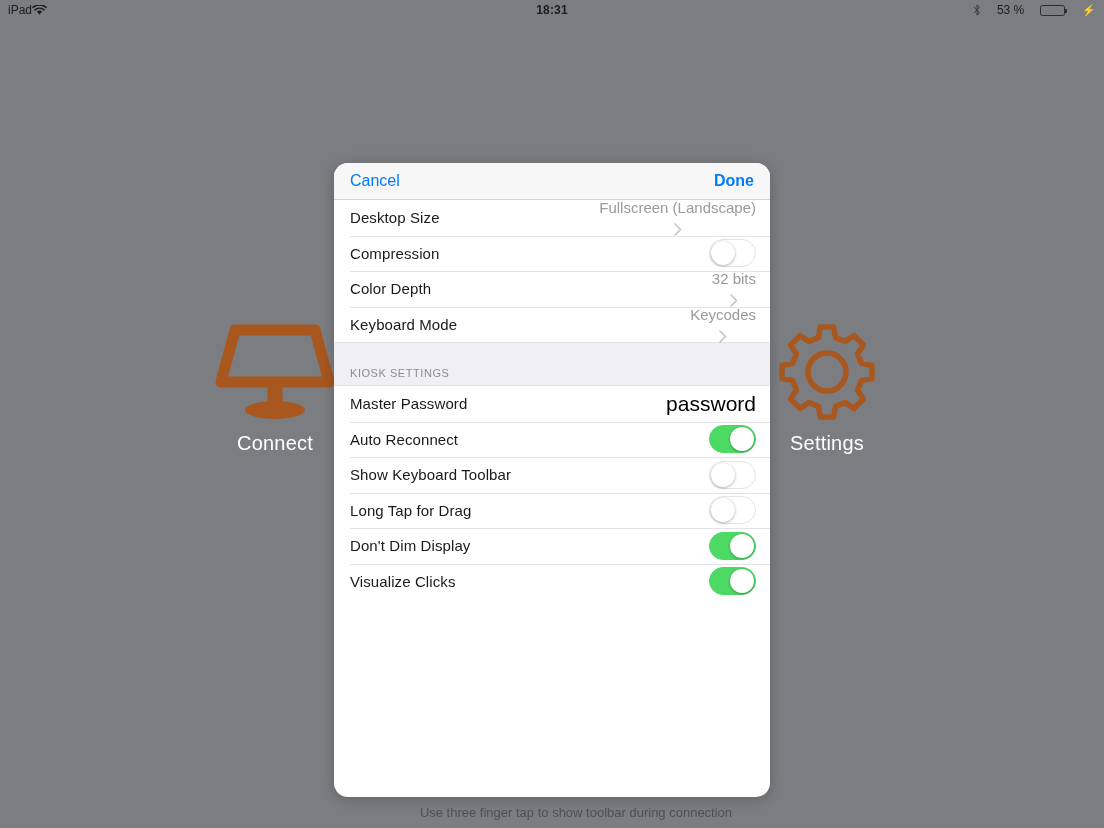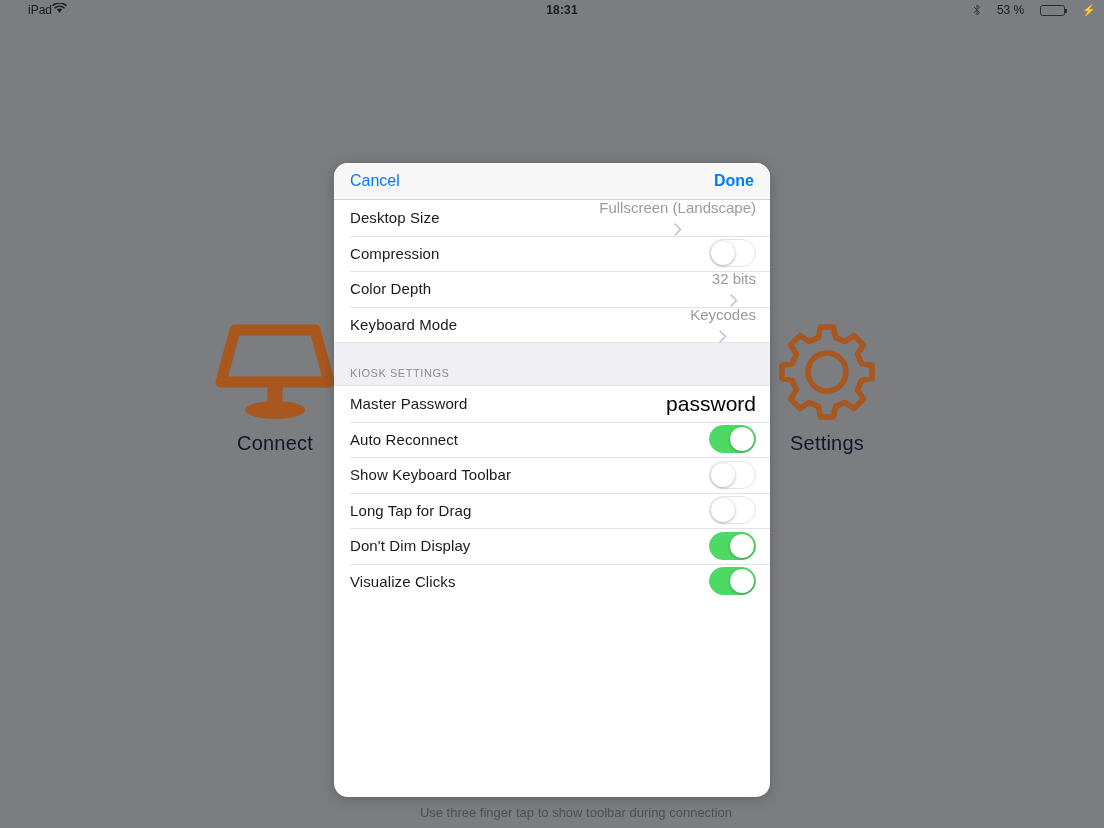--- a/index.html
+++ b/index.html
@@ -24,22 +24,22 @@
     height: 20px;
     display: flex;
     align-items: center;
     font-size: 12px;
     color: #1c1c1e;
     box-sizing: border-box;
     padding: 0 8px;
   }
   .sb-left {
     display: flex;
+    align-items: center;
     width: 240px;
-    margin-left: 20px;
   }
   .sb-center {
     flex: 1;
     text-align: center;
     font-weight: bold;
     font-size: 12px;
     letter-spacing: 0.2px;
   }
   .sb-right {
     width: 240px;
@@ -78,21 +78,21 @@
   .bolt { font-size: 11px; line-height: 1; color: #1c1c1e; margin-left: 1px; }
 
   
   .home-icon {
     position: absolute;
     text-align: center;
     color: #a8571f;
   }
   .home-icon .label {
     font-size: 20px;
-    color: #0f172a;
+    color: #ffffff;
     margin-top: 6px;
     letter-spacing: 0.2px;
   }
   #connect-tile { left: 195px; top: 322px; width: 160px; }
   #settings-tile { left: 747px; top: 322px; width: 160px; }
   #help-tile { left: 492px; top: 668px; width: 120px; }
   #help-tile .qmark {
     font-size: 66px;
     line-height: 58px;
     color: #a8571f;

